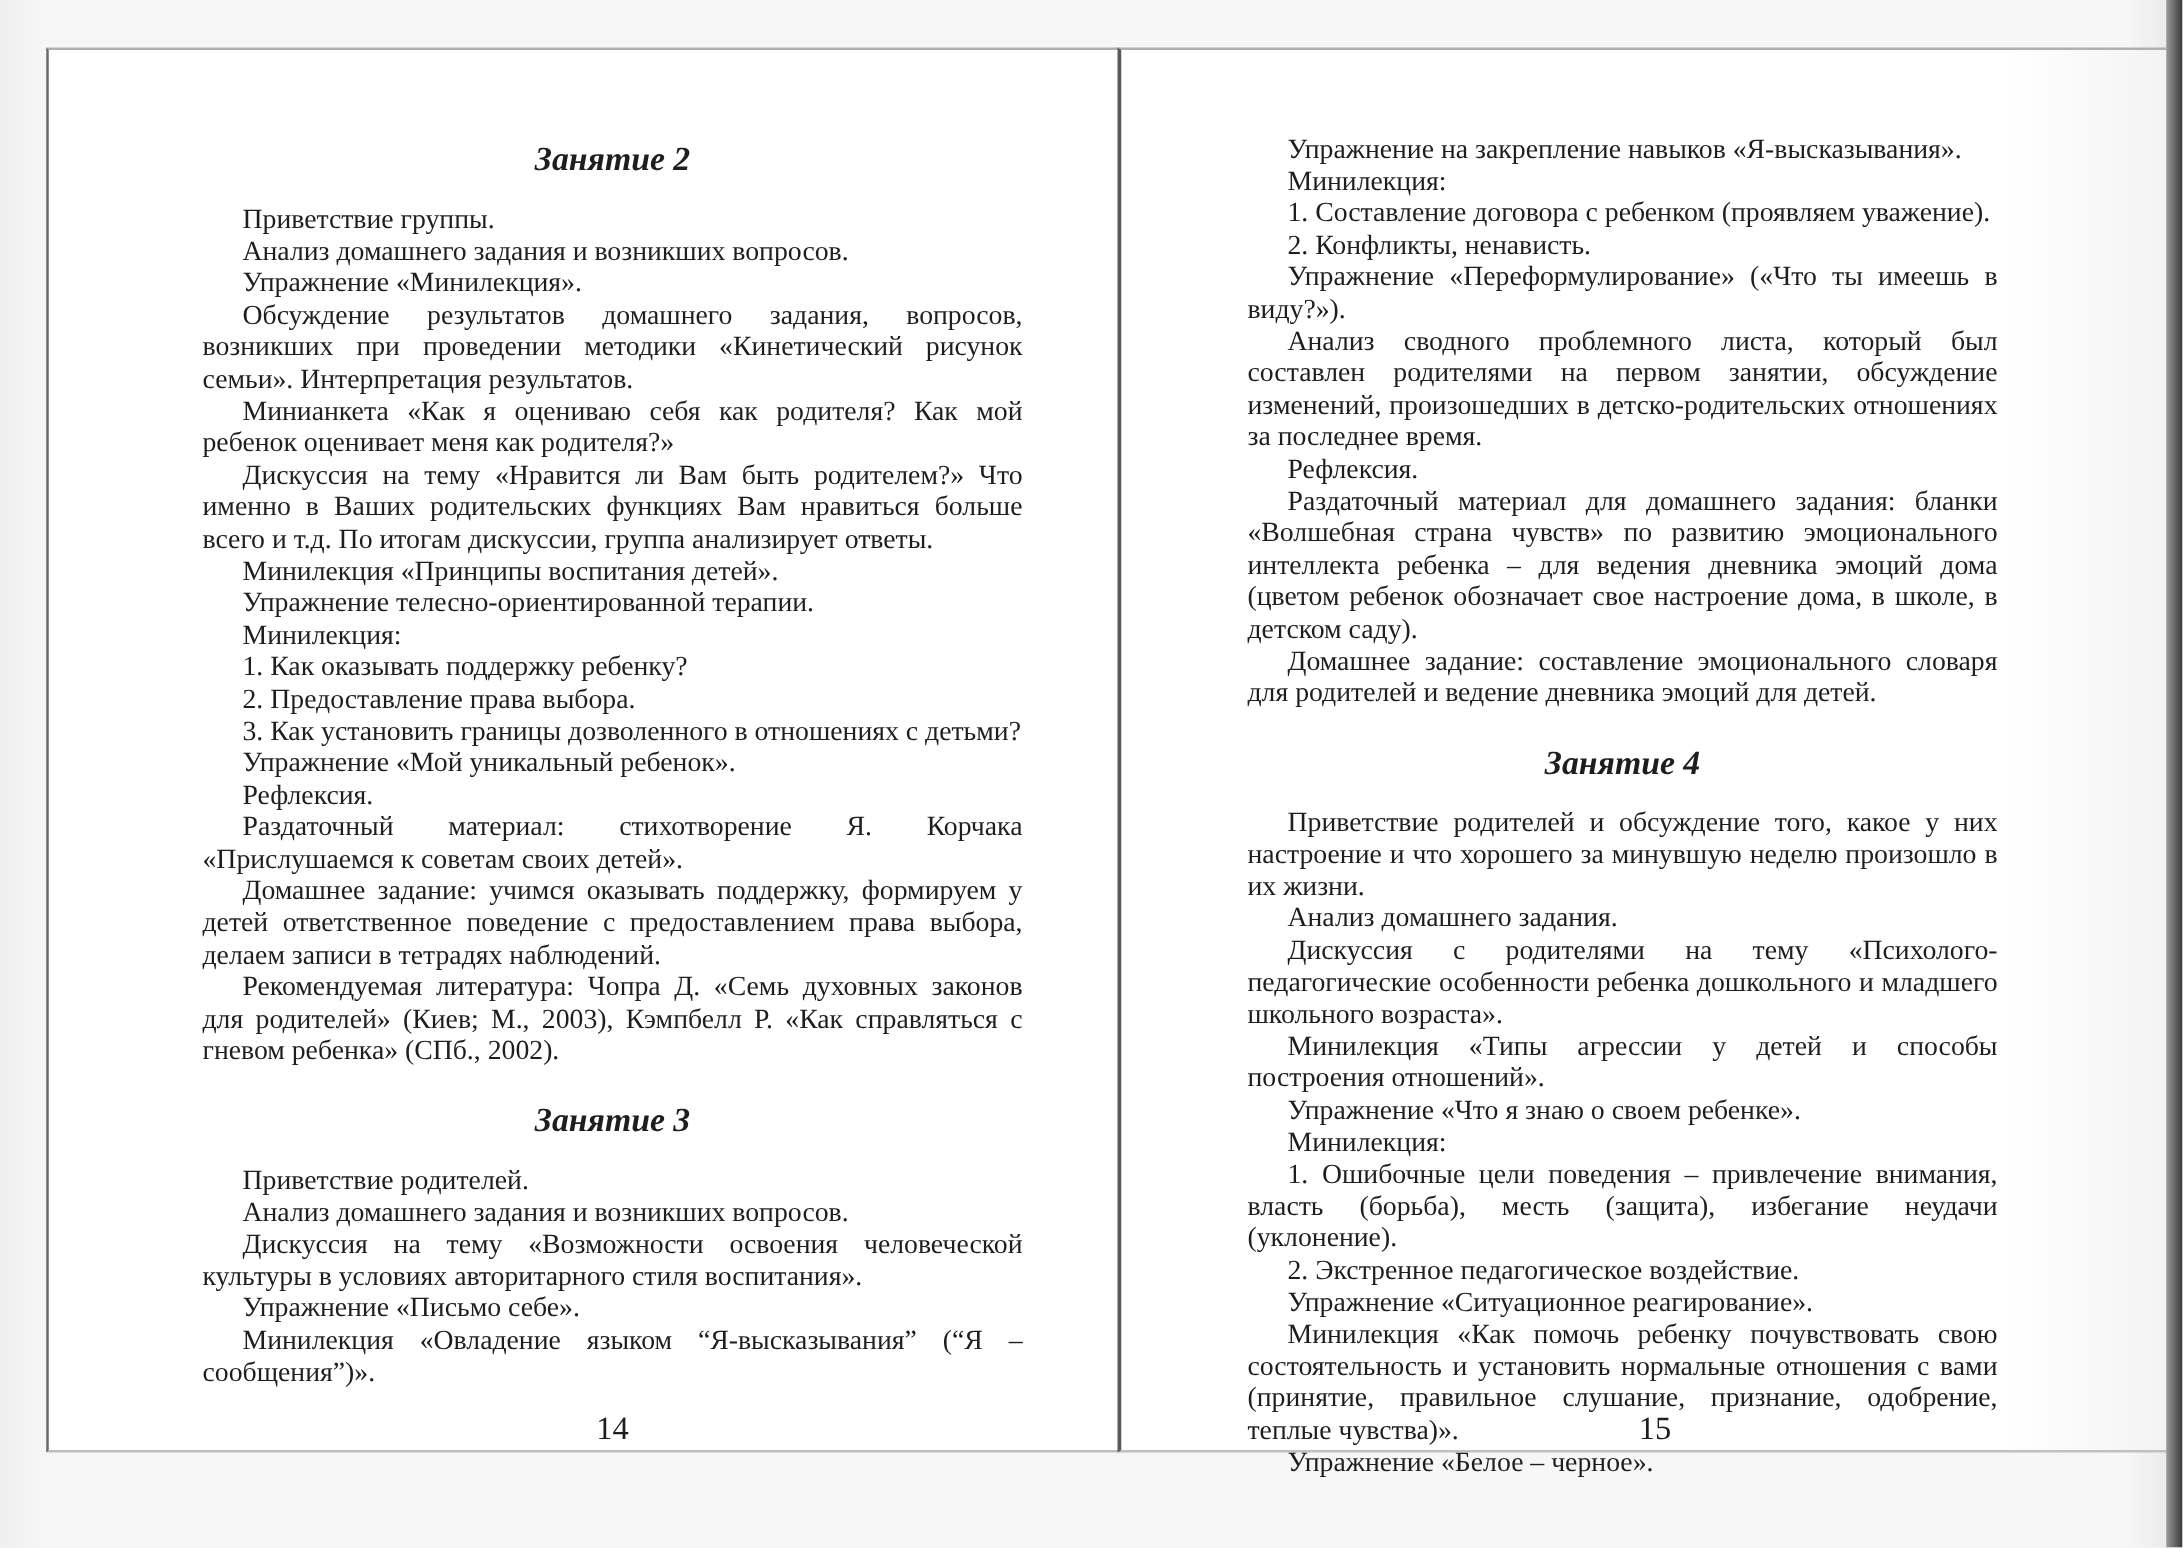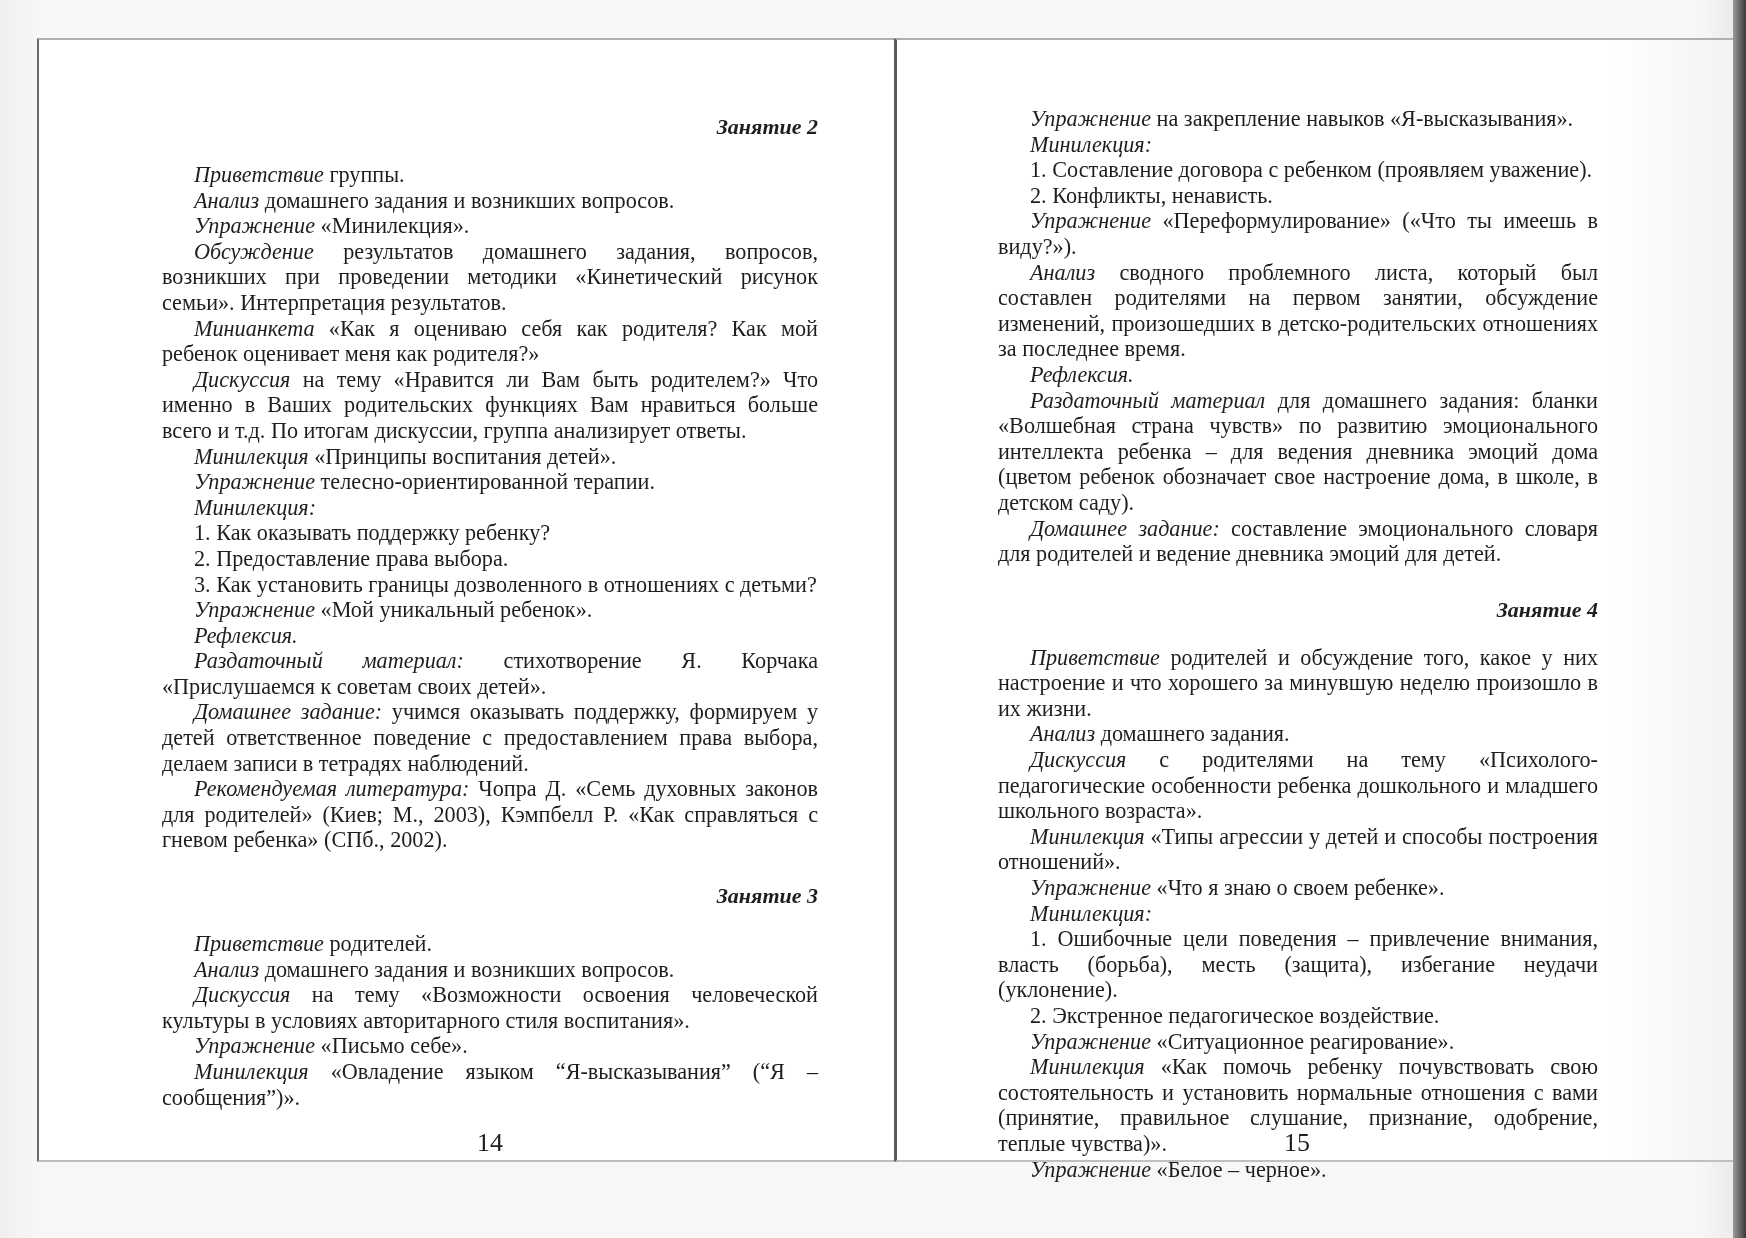--- a/index.html
+++ b/index.html
@@ -39,25 +39,25 @@
   }
   .text-col {
     position: absolute;
     font-size: 22.2px;
     line-height: 25.6px;
     text-align: justify;
   }
   .col-left { left: 162px; top: 114px; width: 656px; }
   .col-right { left: 998px; top: 106px; width: 600px; }
   .title {
-    text-align: right; font-style: italic; font-weight: bold;
-    font-size: 22px; margin: 0 0 22px 0; line-height: 26px;
+    text-align: center; font-style: italic; font-weight: bold;
+    font-size: 27px; margin: 0 0 22px 0; line-height: 26px;
   }
   .p { margin: 0; text-indent: 32px; }
-  .lead { font-style: italic; }
+  .lead { }
   .spacer-lg { height: 30px; }
   .pagenum {
     position: absolute; font-size: 26px; text-align: center; width: 80px;
   }
 </style>
 </head>
 <body>
 
 <div class="scan-bg"></div>
 
@@ -119,13 +119,13 @@
   <p class="p"><span class="lead">Минилекция</span><span> «Типы агрессии у детей и способы построения отношений».</span></p>
   <p class="p"><span class="lead">Упражнение</span><span> «Что я знаю о своем ребенке».</span></p>
   <p class="p"><span class="lead">Минилекция:</span><span></span></p>
   <p class="p"><span>1. Ошибочные цели поведения – привлечение внимания, власть (борьба), месть (защита), избегание неудачи (уклонение).</span></p>
   <p class="p"><span>2. Экстренное педагогическое воздействие.</span></p>
   <p class="p"><span class="lead">Упражнение</span><span> «Ситуационное реагирование».</span></p>
   <p class="p"><span class="lead">Минилекция</span><span> «Как помочь ребенку почувствовать свою состоятельность и установить нормальные отношения с вами (принятие, правильное слушание, признание, одобрение, теплые чувства)».</span></p>
   <p class="p"><span class="lead">Упражнение</span><span> «Белое – черное».</span></p>
 </div>
 
-<div class="pagenum" style="left:1257px; top:1128px;">15</div>
+<div class="pagenum" style="left:1257px; top:1128px;text-align:right;">15</div>
 
 </body></html>

